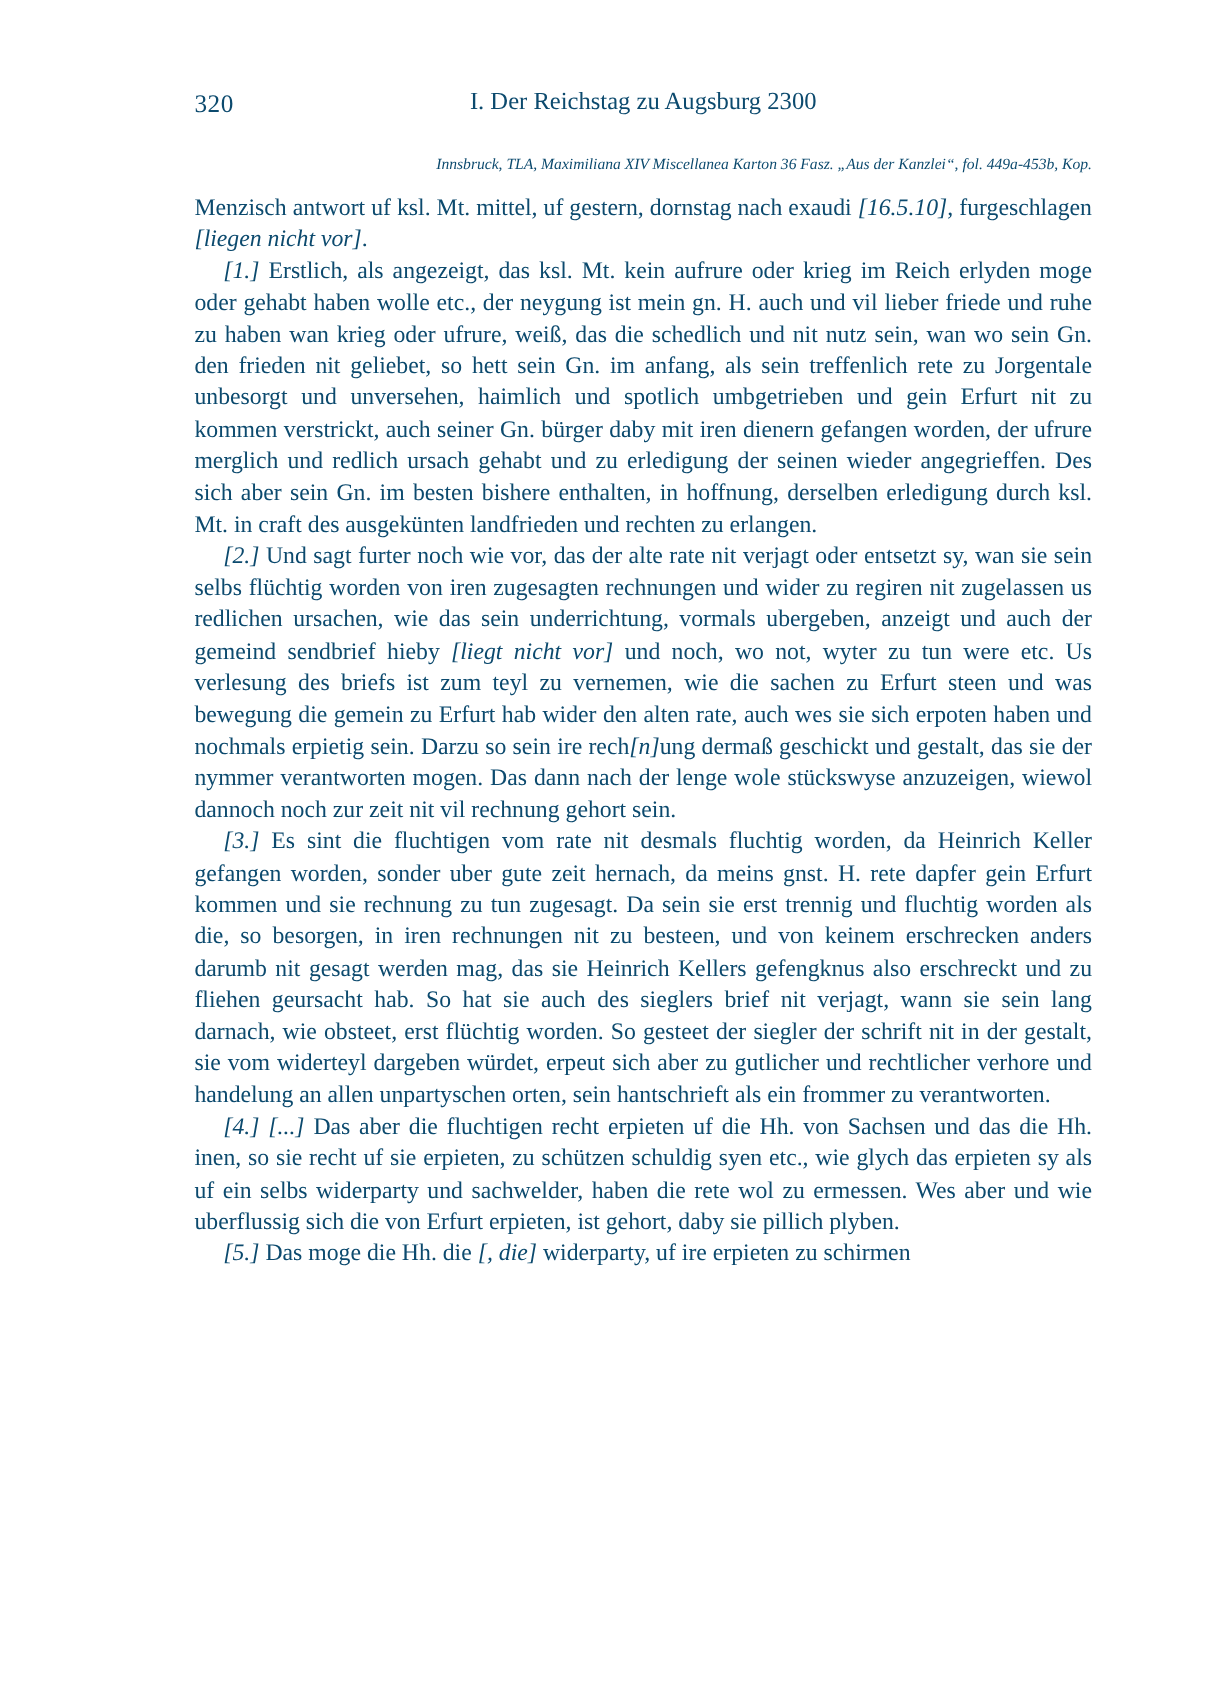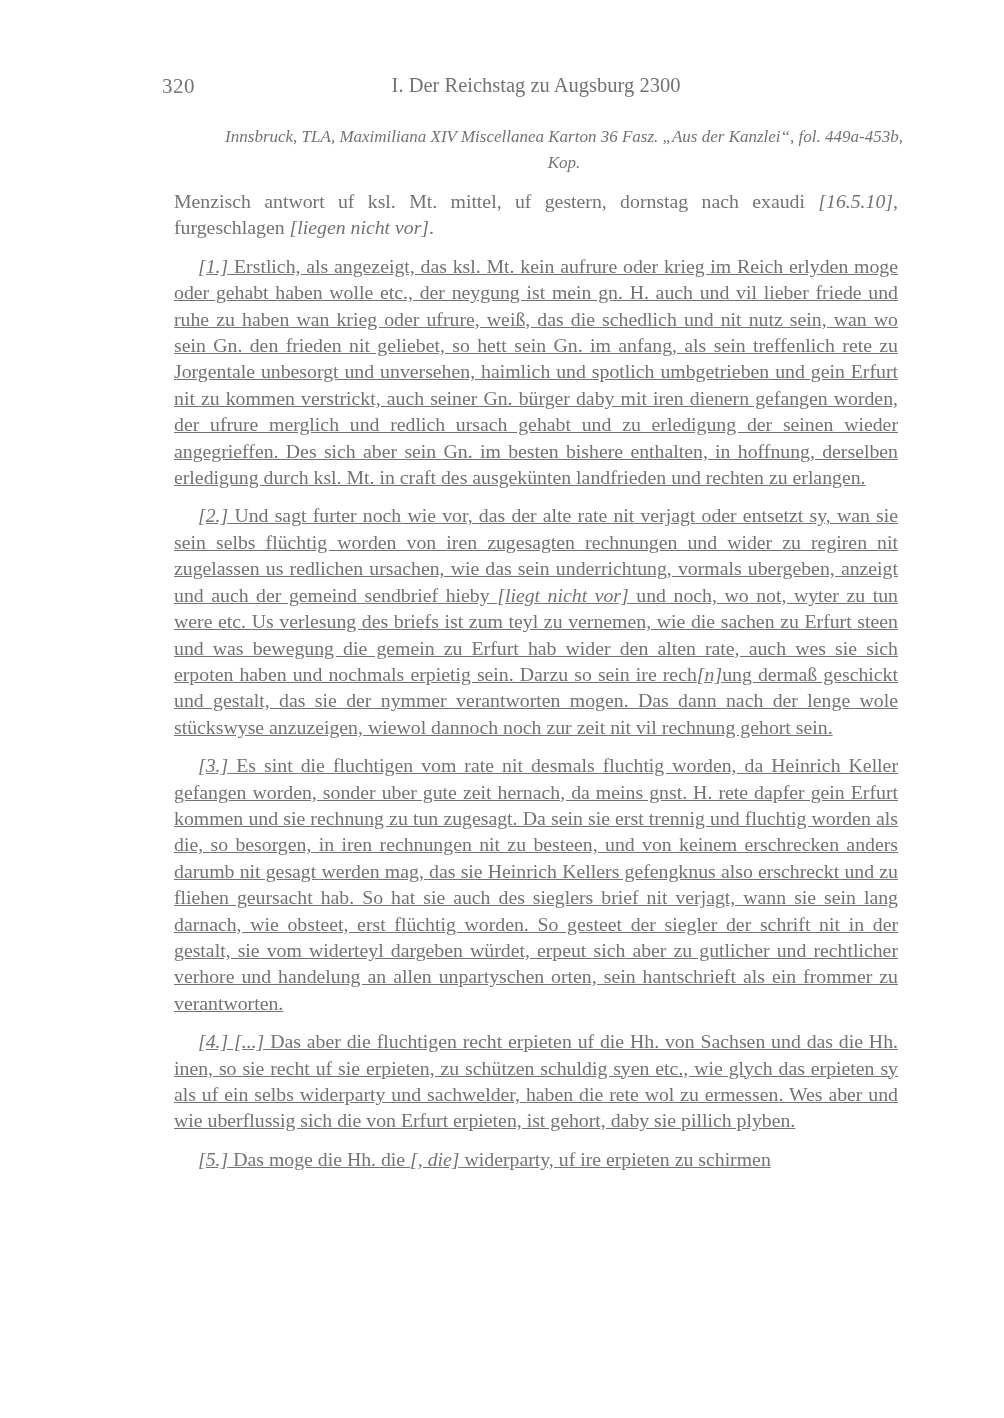--- a/index.html
+++ b/index.html
@@ -5,21 +5,21 @@
   html, body {
     margin: 0;
     padding: 0;
     background: #ffffff;
   }
   .page {
     position: relative;
     width: 1004px;
     height: 1418px;
     background: #ffffff;
-    color: #737373;
+    color: #0c4a6e;
     font-family: "Liberation Serif", "DejaVu Serif", serif;
     overflow: hidden;
   }
   .text-col {
     position: absolute;
     left: 162px;
     top: 74px;
     width: 748px;
   }
   .header-row {
@@ -40,34 +40,33 @@
     left: 0;
     right: 0;
     top: 0;
     text-align: center;
     font-size: 20.5px;
   }
   .citation {
     margin: 0 0 10px 56px;
     width: 692px;
     font-style: italic;
-    font-size: 17px;
+    font-size: 13px;
     line-height: 26px;
-    text-align: center;
+    text-align: right;
   }
   .doc-body p {
-    margin: 12px;
+    margin: 0;
     font-size: 19.8px;
     line-height: 26.4px;
     text-align: justify;
     text-justify: inter-word;
   }
   .doc-body p.indent {
     text-indent: 24px;
-    text-decoration: underline;
   }
   .it {
     font-style: italic;
   }
 </style>
 </head>
 <body>
 
 <div class="page">
   <div class="text-col">

